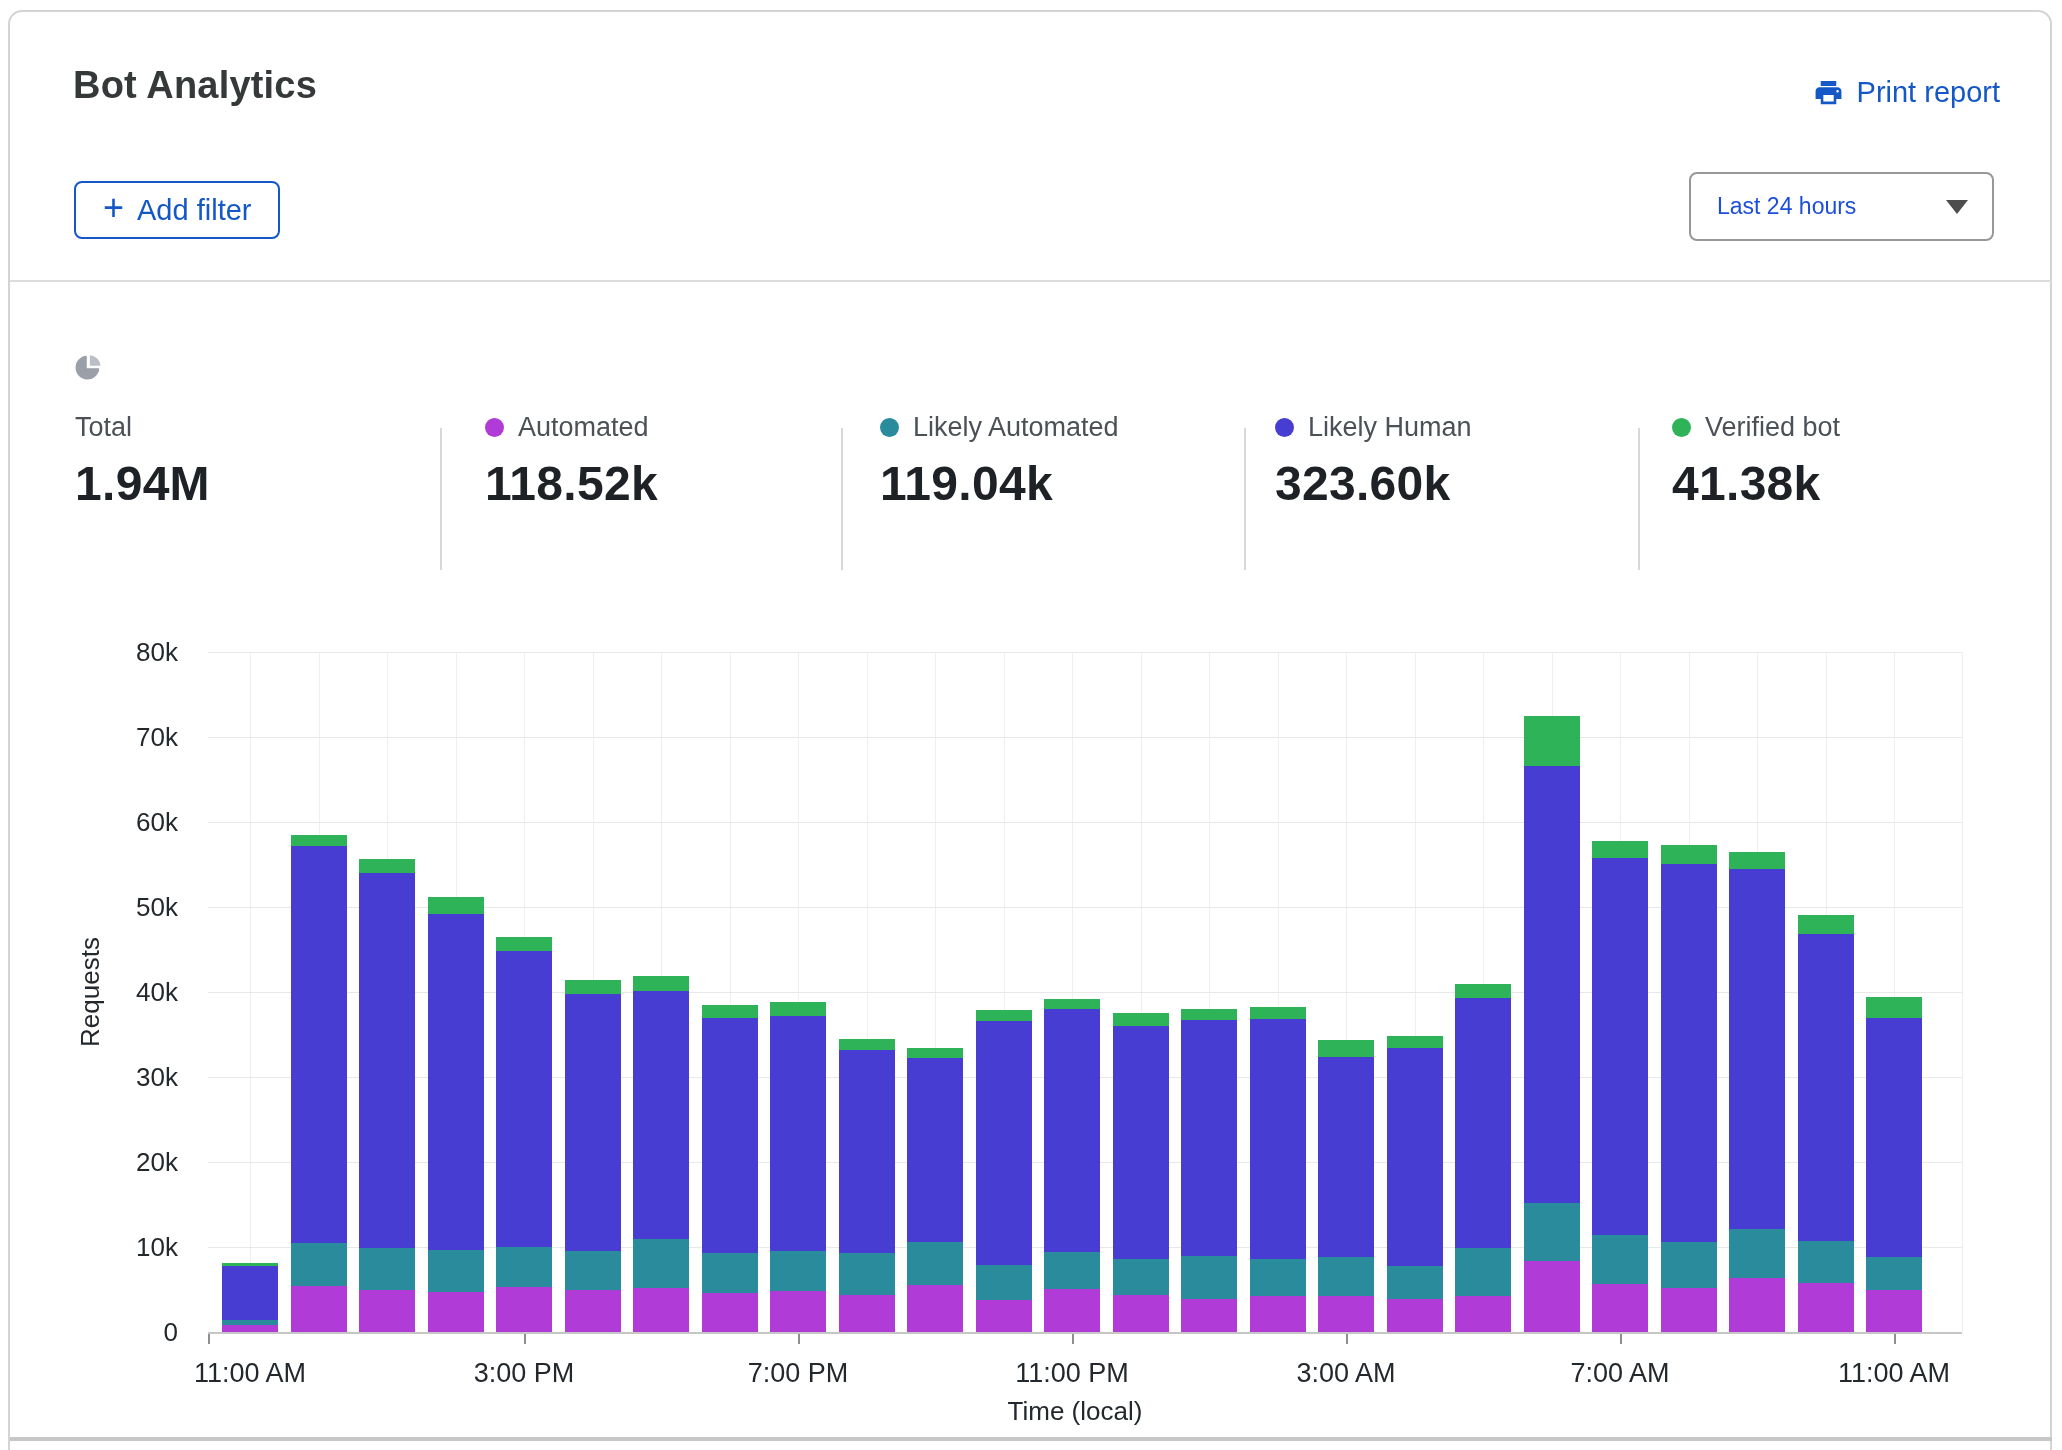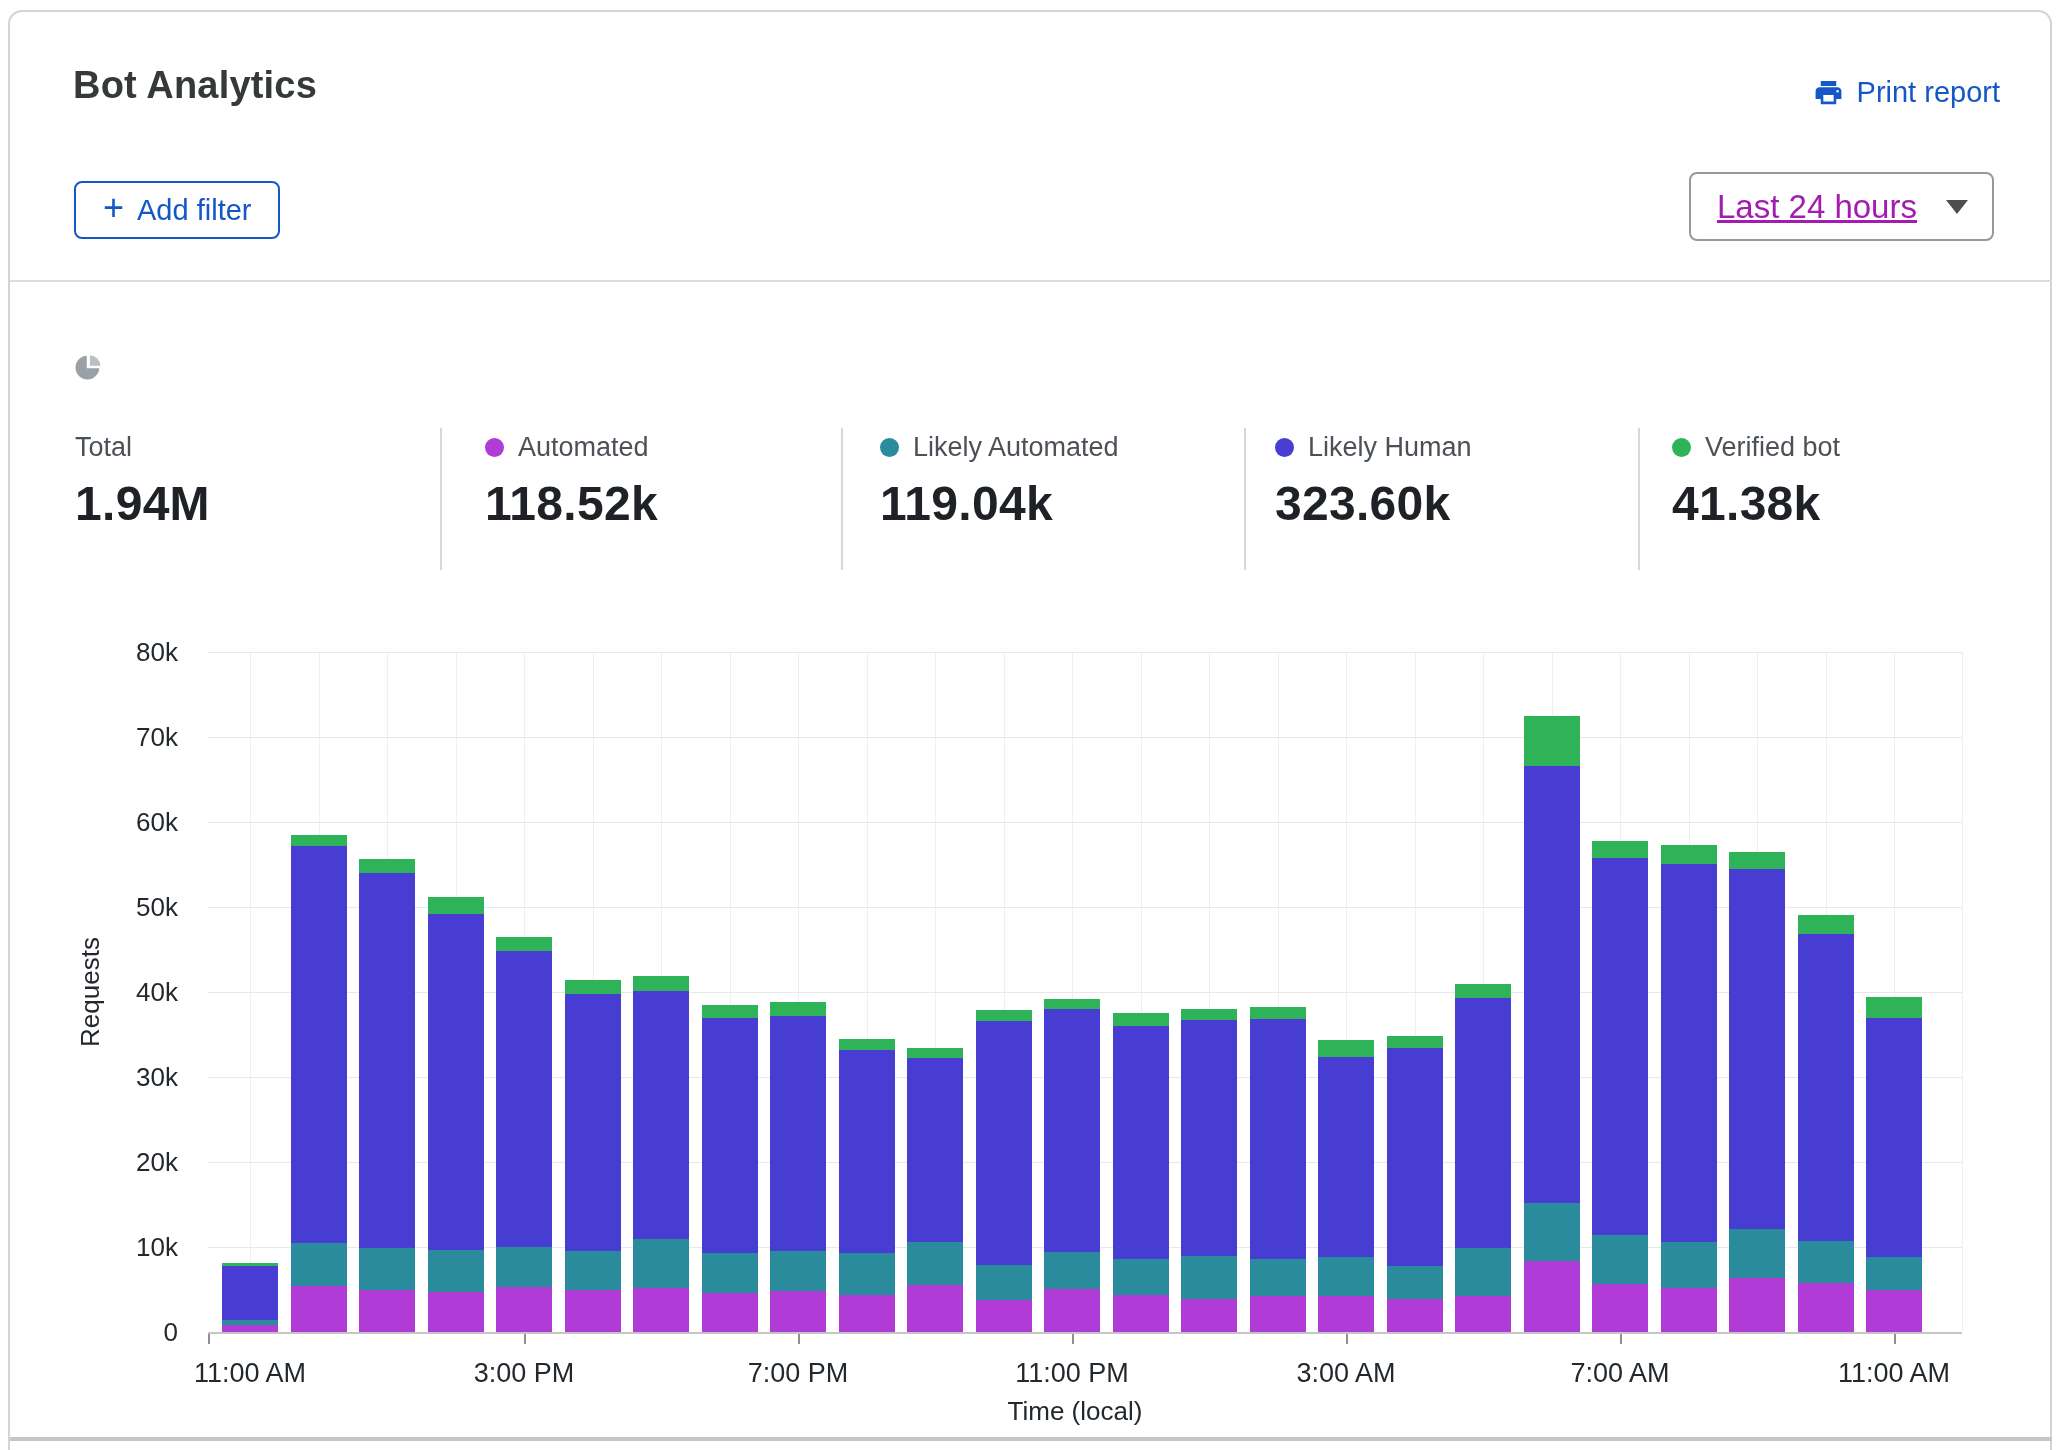--- a/index.html
+++ b/index.html
@@ -27,32 +27,32 @@
     position:absolute;left:74px;top:181px;height:58px;box-sizing:border-box;
     border:2px solid #1457c6;border-radius:8px;display:flex;align-items:center;
     padding:0 27px;color:#1457c6;font-size:29px;background:#fff;cursor:pointer;
   }
   .add-filter .plus{font-size:36px;font-weight:400;margin-right:13px;position:relative;top:-2px;}
   .dropdown{
     position:absolute;left:1689px;top:172px;width:305px;height:69px;box-sizing:border-box;
     border:2px solid #989898;border-radius:8px;background:#fff;display:flex;
     align-items:center;padding:0 24px 0 26px;cursor:pointer;
   }
-  .dropdown .dd-label{font-size:33px;color:#a21caf;flex:1;text-decoration:underline;}
+  .dropdown .dd-label{font-size:23px;color:#1d4ed8;flex:1;}
   .dropdown .caret{
     width:0;height:0;border-left:11px solid transparent;border-right:11px solid transparent;
     border-top:14px solid #4d4d4d;
   }
   .divider-h{position:absolute;left:10px;width:2042px;height:2px;background:#dcdcdc;}
   .divider-bottom{position:absolute;left:10px;top:1437px;width:2042px;height:4px;background:#c6c6c6;}
   .section-title{
     position:absolute;left:73px;top:352px;display:flex;align-items:center;gap:17px;
   }
   .section-title .txt{font-size:31px;font-weight:700;color:#36393a;}
-  .stat{position:absolute;top:432px;}
+  .stat{position:absolute;top:412px;}
   .stat .lrow{display:flex;align-items:center;gap:14px;}
   .stat .dot{width:19px;height:19px;border-radius:50%;}
   .stat .lbl{font-size:27px;color:#4b5157;}
   .stat .val{margin-top:13px;font-size:48px;font-weight:700;color:#1e2125;letter-spacing:.3px;}
   .vsep{position:absolute;top:428px;height:142px;width:2px;background:#d8d8d8;}
   #chart{position:absolute;left:0;top:0;width:2062px;height:1450px;}
   #chart .hgrid,#chart .vgrid,#chart .seg,#chart .tick{position:absolute;}
   #chart .ylab{position:absolute;width:80px;text-align:right;font-size:26px;color:#23282d;}
   #chart .xlab{position:absolute;width:220px;text-align:center;font-size:27px;color:#23282d;}
   .axis-ylabel{

